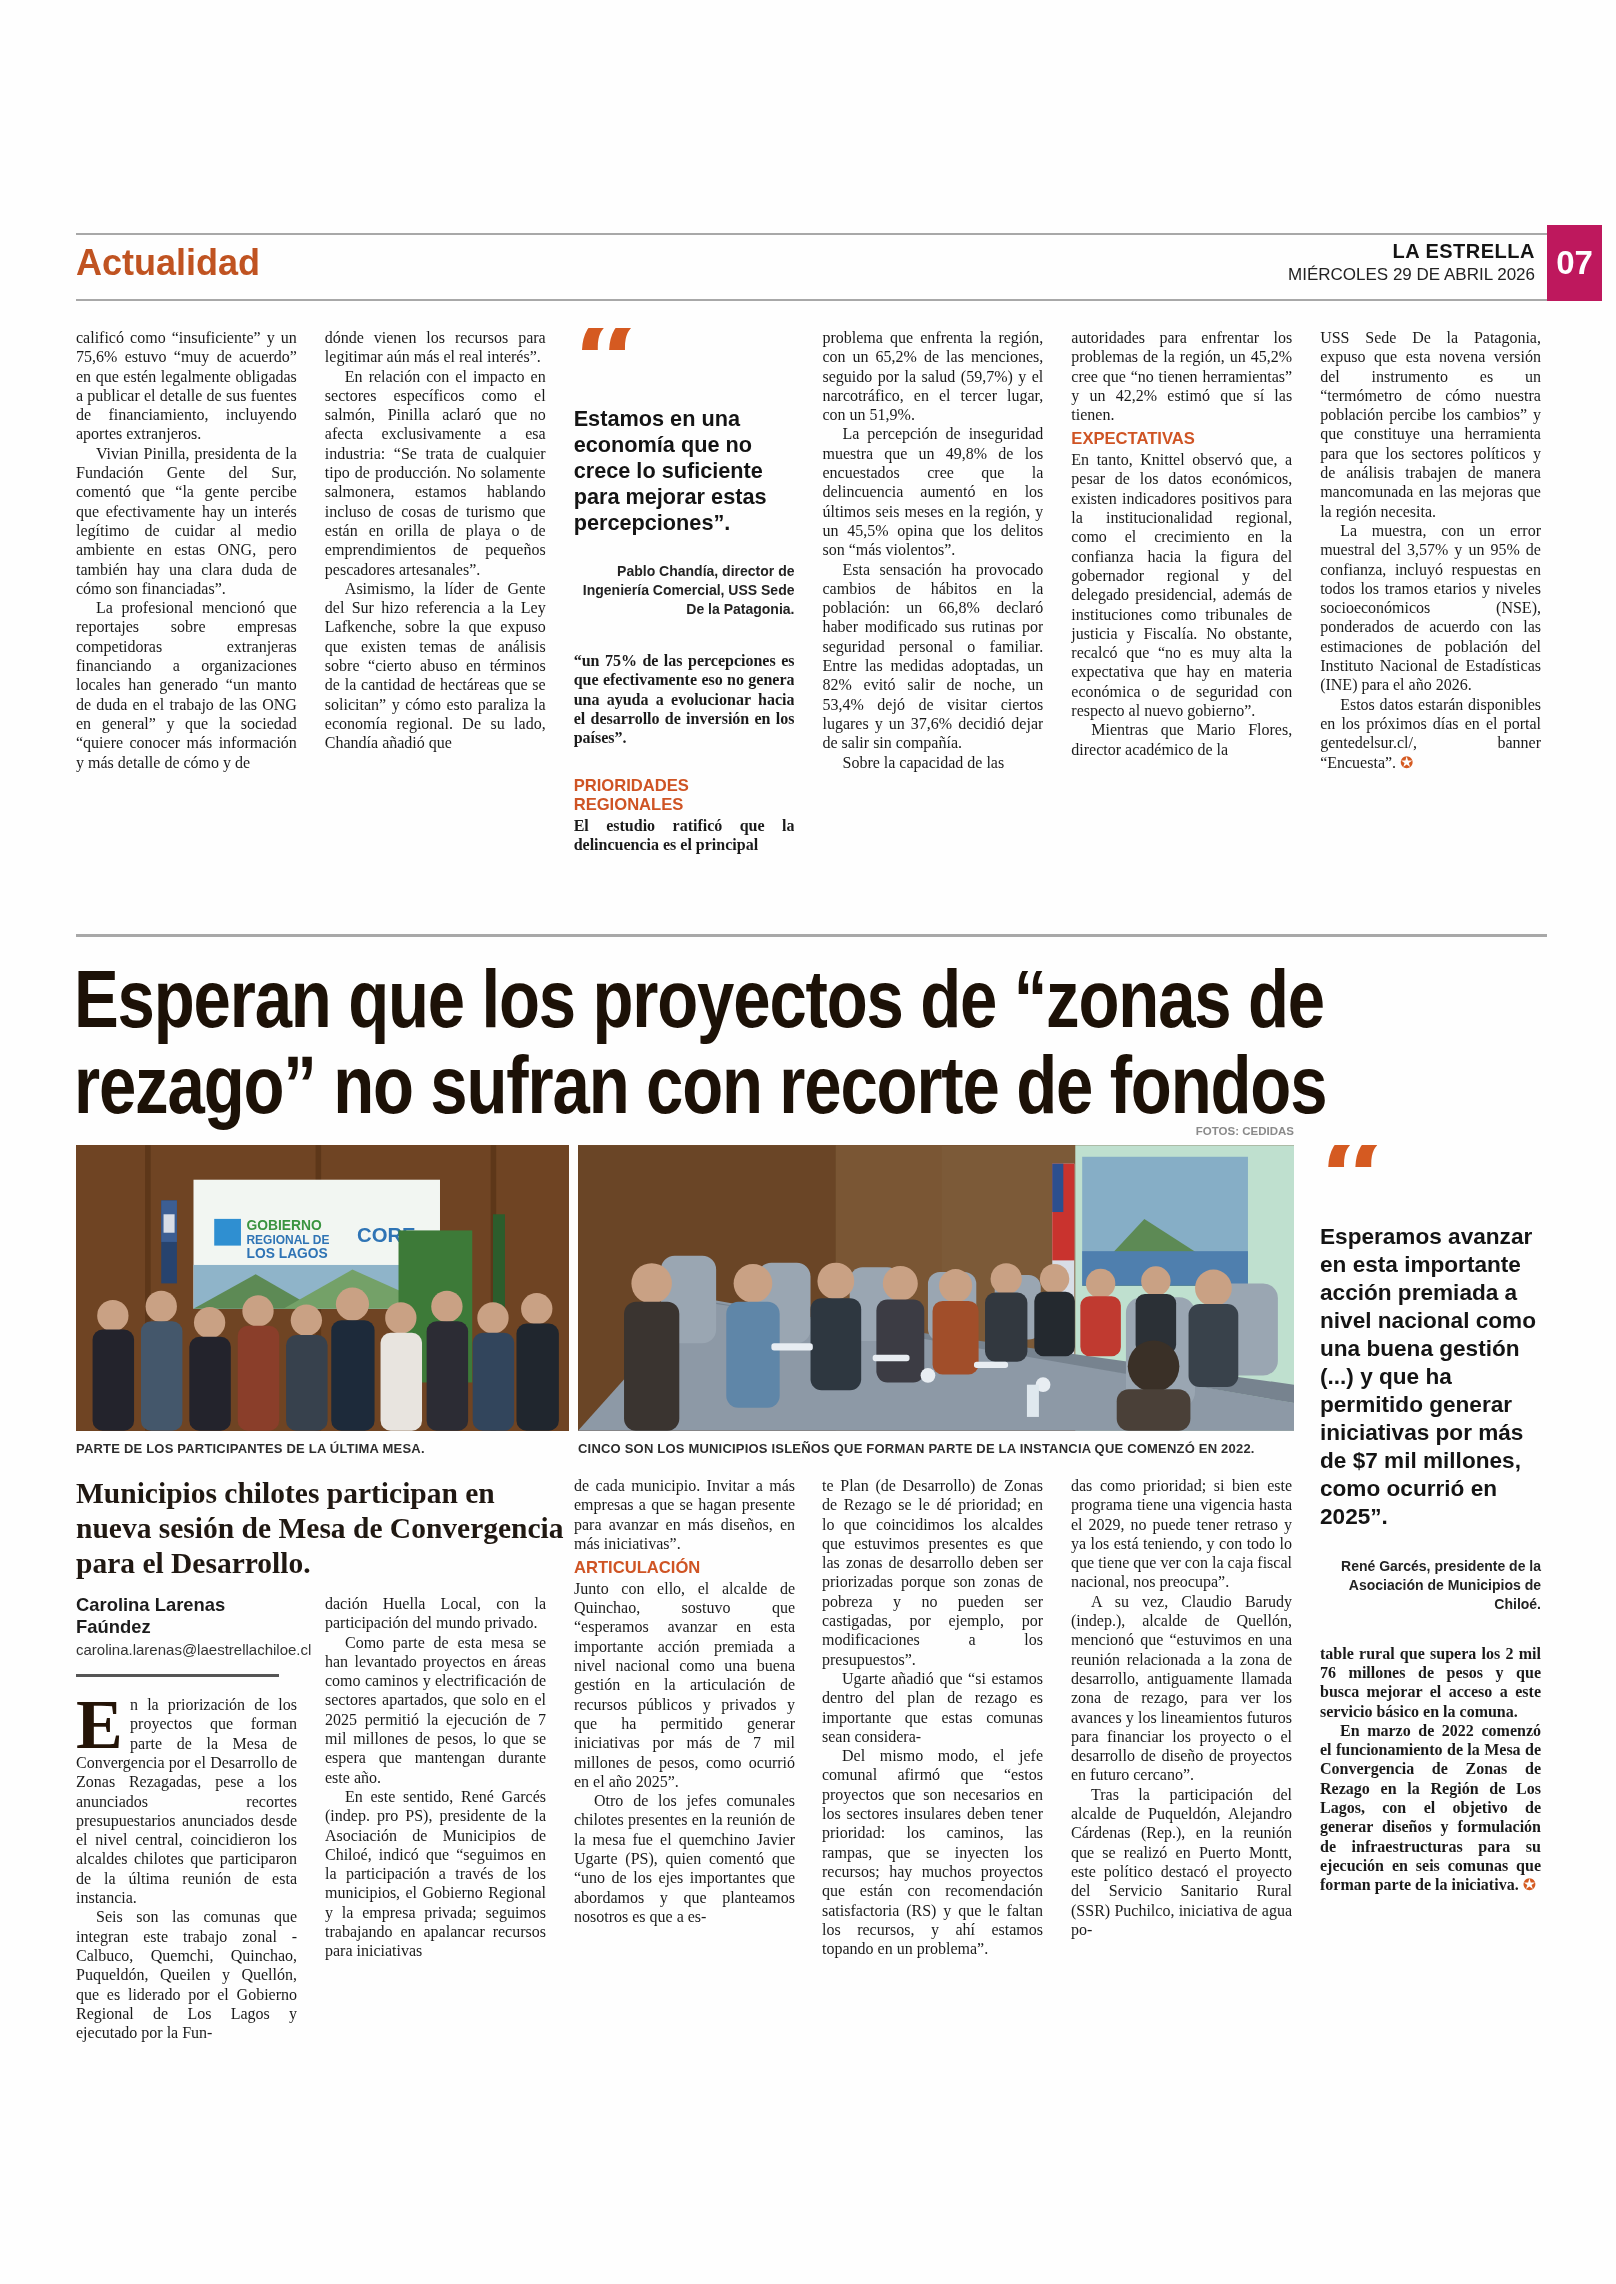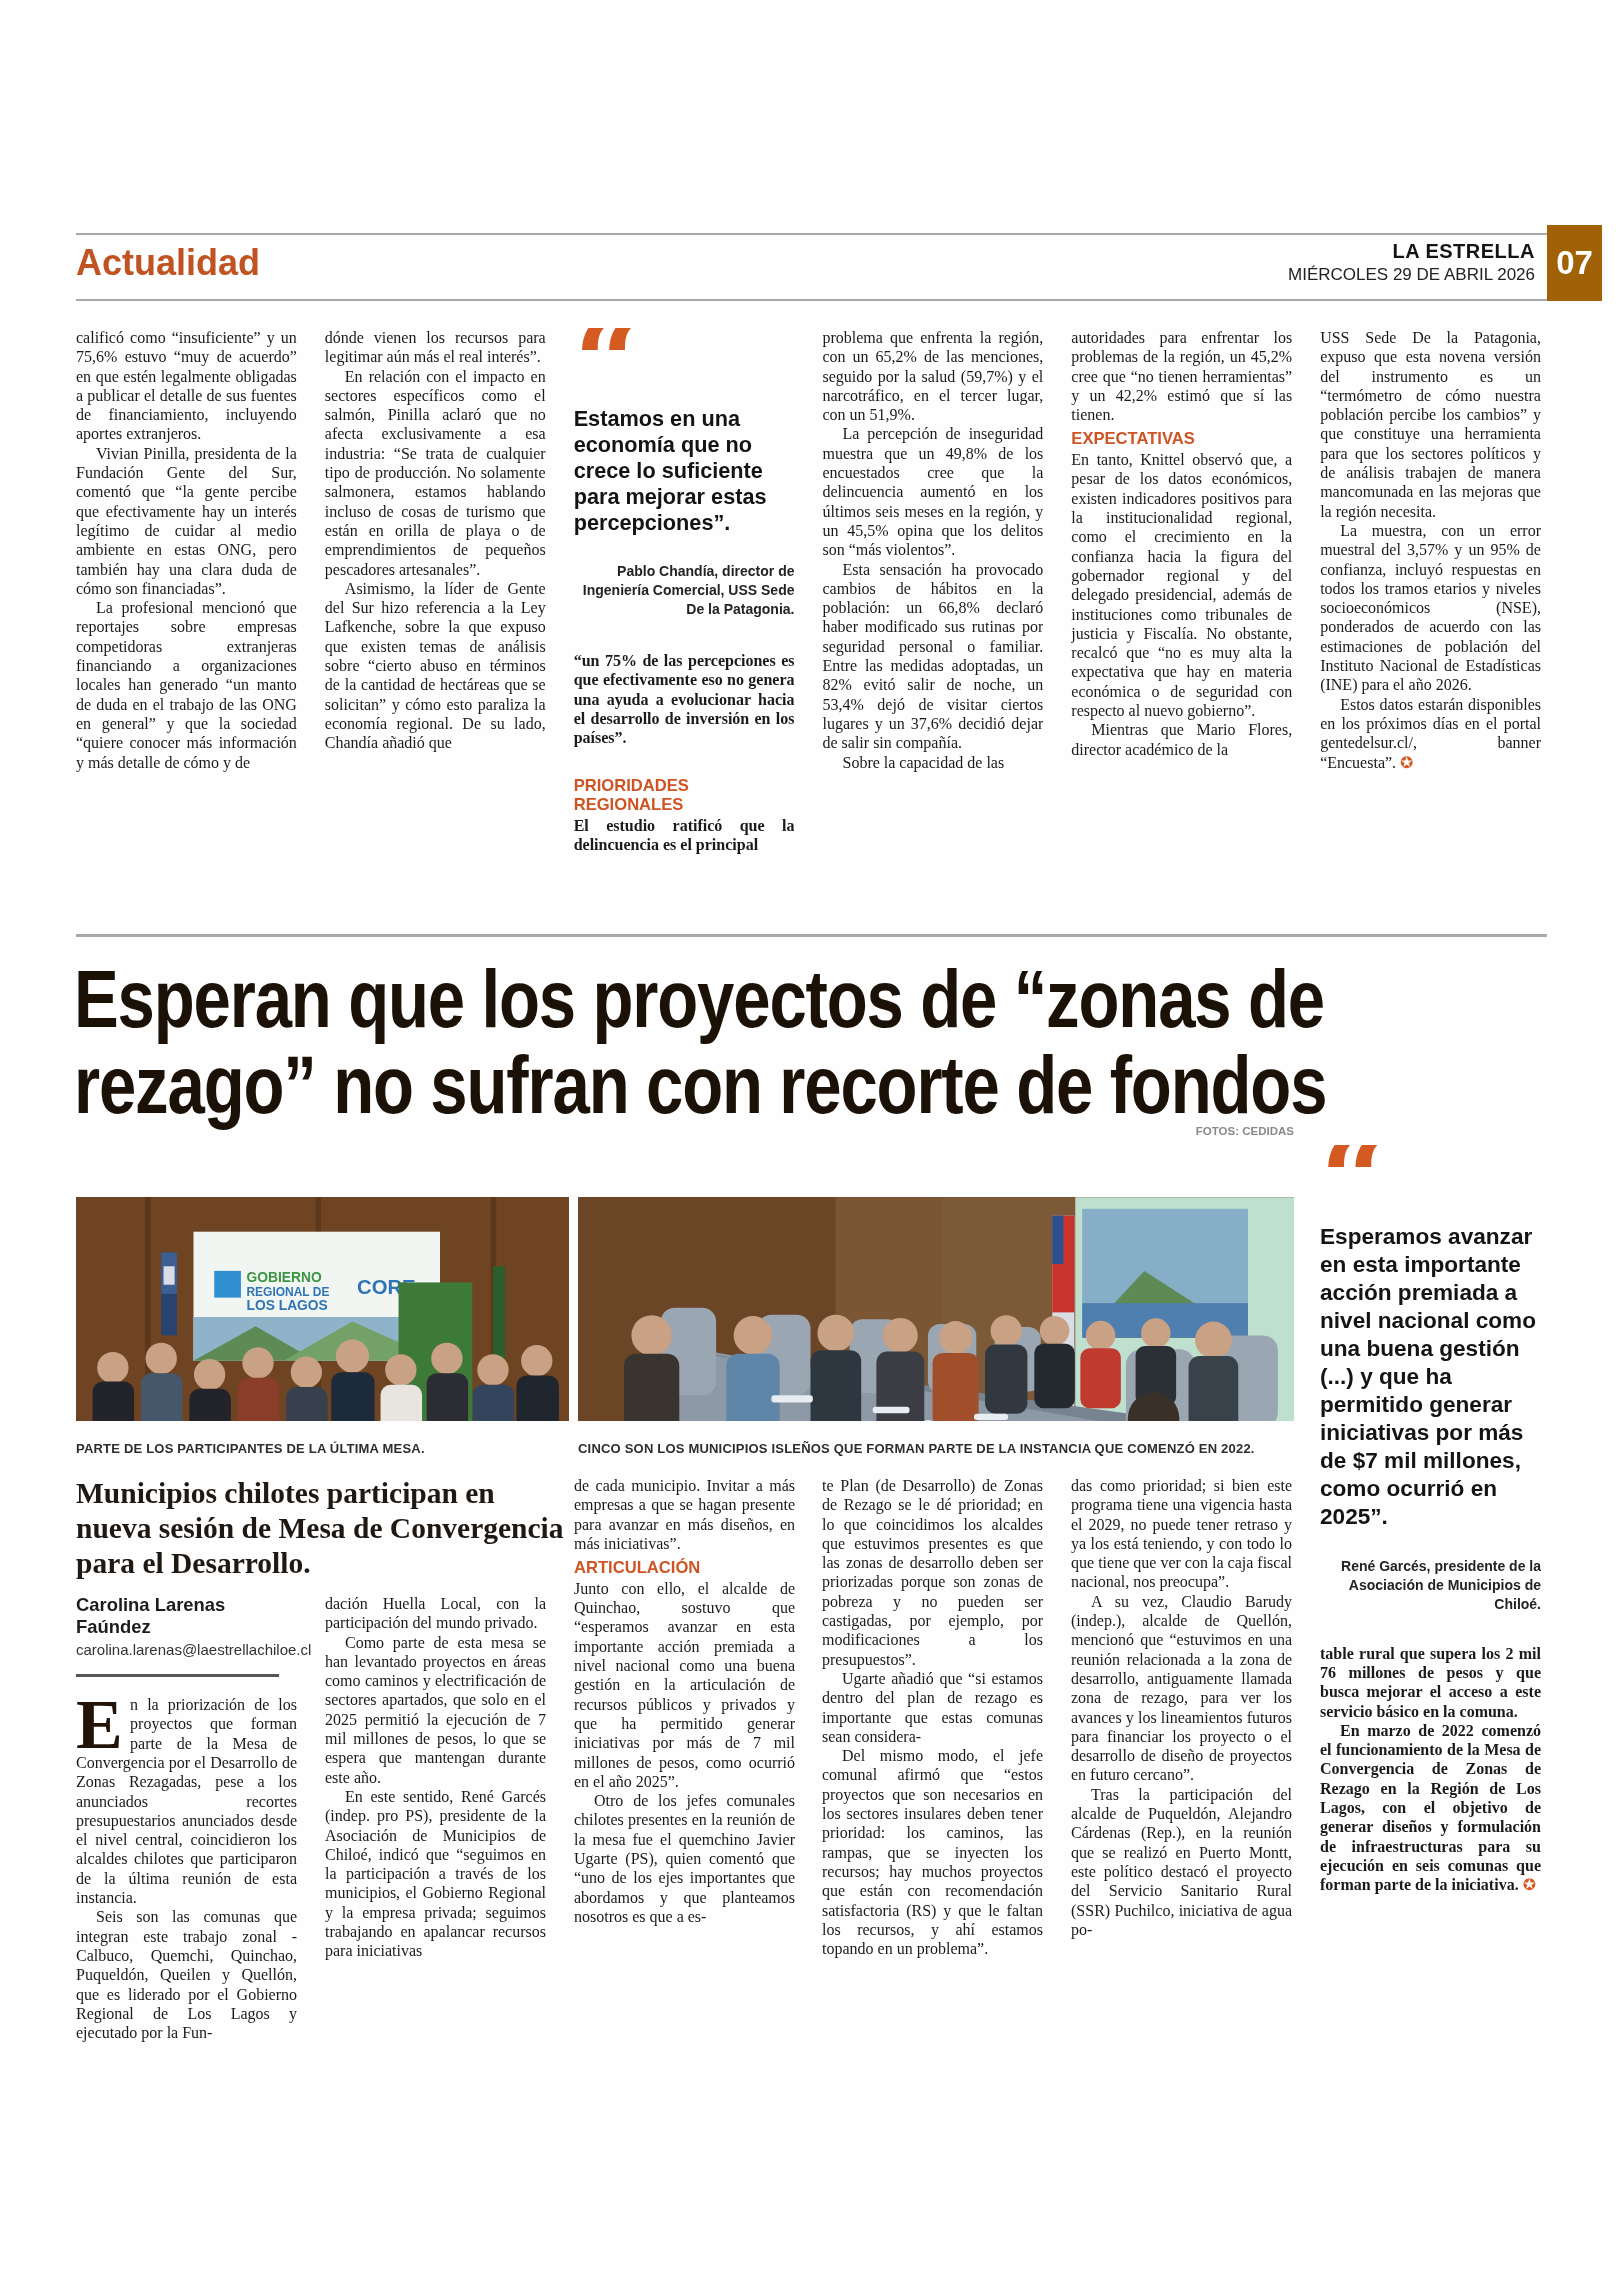--- a/index.html
+++ b/index.html
@@ -6,21 +6,21 @@
   .page{position:relative;width:1616px;height:2284px;background:#fefefe;overflow:hidden;
         font-family:"Liberation Serif",serif;color:#1a1a1a;}
   .rule{position:absolute;background:#a8a8a8;}
   
   .section-title{position:absolute;left:76px;top:242px;font-family:"Liberation Sans",sans-serif;
         font-weight:bold;font-size:36px;color:#c05321;}
   .masthead{position:absolute;right:81px;top:240px;text-align:right;width:415px;
         font-family:"Liberation Sans",sans-serif;}
   .masthead .paper{font-weight:bold;font-size:20px;color:#141414;letter-spacing:0.5px;}
   .masthead .date{font-size:17px;color:#222;margin-top:1.8px;}
-  .pagebox{position:absolute;left:1547px;top:225px;width:55px;height:76px;background:#a16207;
+  .pagebox{position:absolute;left:1547px;top:225px;width:55px;height:76px;background:#be185d;
         color:#ffffff;font-family:"Liberation Sans",sans-serif;font-weight:bold;font-size:33px;
         display:flex;align-items:center;justify-content:center;}
   
   .topstory{position:absolute;left:76px;top:328px;width:1465px;height:614px;display:flex;gap:28px;}
   .col{width:221px;height:614px;overflow:hidden;font-size:16px;line-height:19.3px;text-align:justify;}
   .col p{margin:0;}
   .col p.ind{text-indent:20px;}
   .kicker{font-family:"Liberation Sans",sans-serif;font-weight:bold;font-size:16.6px;color:#cf5424;
         margin:4.6px 0 1.8px 0;text-align:left;}
   
@@ -31,21 +31,21 @@
   .qattr{font-weight:bold;font-size:14px;line-height:19px;color:#232323;text-align:right;margin-top:26px;}
   .qbody{font-family:"Liberation Serif",serif;font-size:16px;line-height:19.3px;text-align:justify;margin-top:32px;font-weight:bold;}
   
   
   .bighead{position:absolute;left:74px;top:956px;width:1792px;transform:scaleX(0.818);
         transform-origin:0 0;font-family:"Liberation Sans",sans-serif;font-weight:bold;
         font-size:82px;line-height:86px;letter-spacing:-1.4px;color:#1c1107;}
   .photocredit{position:absolute;left:1073px;top:1125px;width:221px;text-align:right;
         font-family:"Liberation Sans",sans-serif;font-size:11.5px;color:#8a8a8a;font-weight:bold;}
   
-  .photo{position:absolute;top:1197px;height:224px;overflow:hidden;background:#6e4423;}
+  .photo{position:absolute;top:1145px;height:286px;overflow:hidden;background:#6e4423;}
   .photo.left{left:76px;width:493px;}
   .photo.right{left:578px;width:716px;}
   .caption{position:absolute;top:1441px;font-family:"Liberation Sans",sans-serif;font-size:13px;
         font-weight:bold;color:#2d2d2d;letter-spacing:0.2px;}
   
   .subart{position:absolute;left:76px;top:1476px;width:493px;}
   .subhead{font-family:"Liberation Serif",serif;font-weight:bold;font-size:29.5px;line-height:35px;color:#201812;}
   .subcols{display:flex;gap:28px;margin-top:13px;}
   .subcolA{width:221px;}
   .subcolB{width:221px;}

